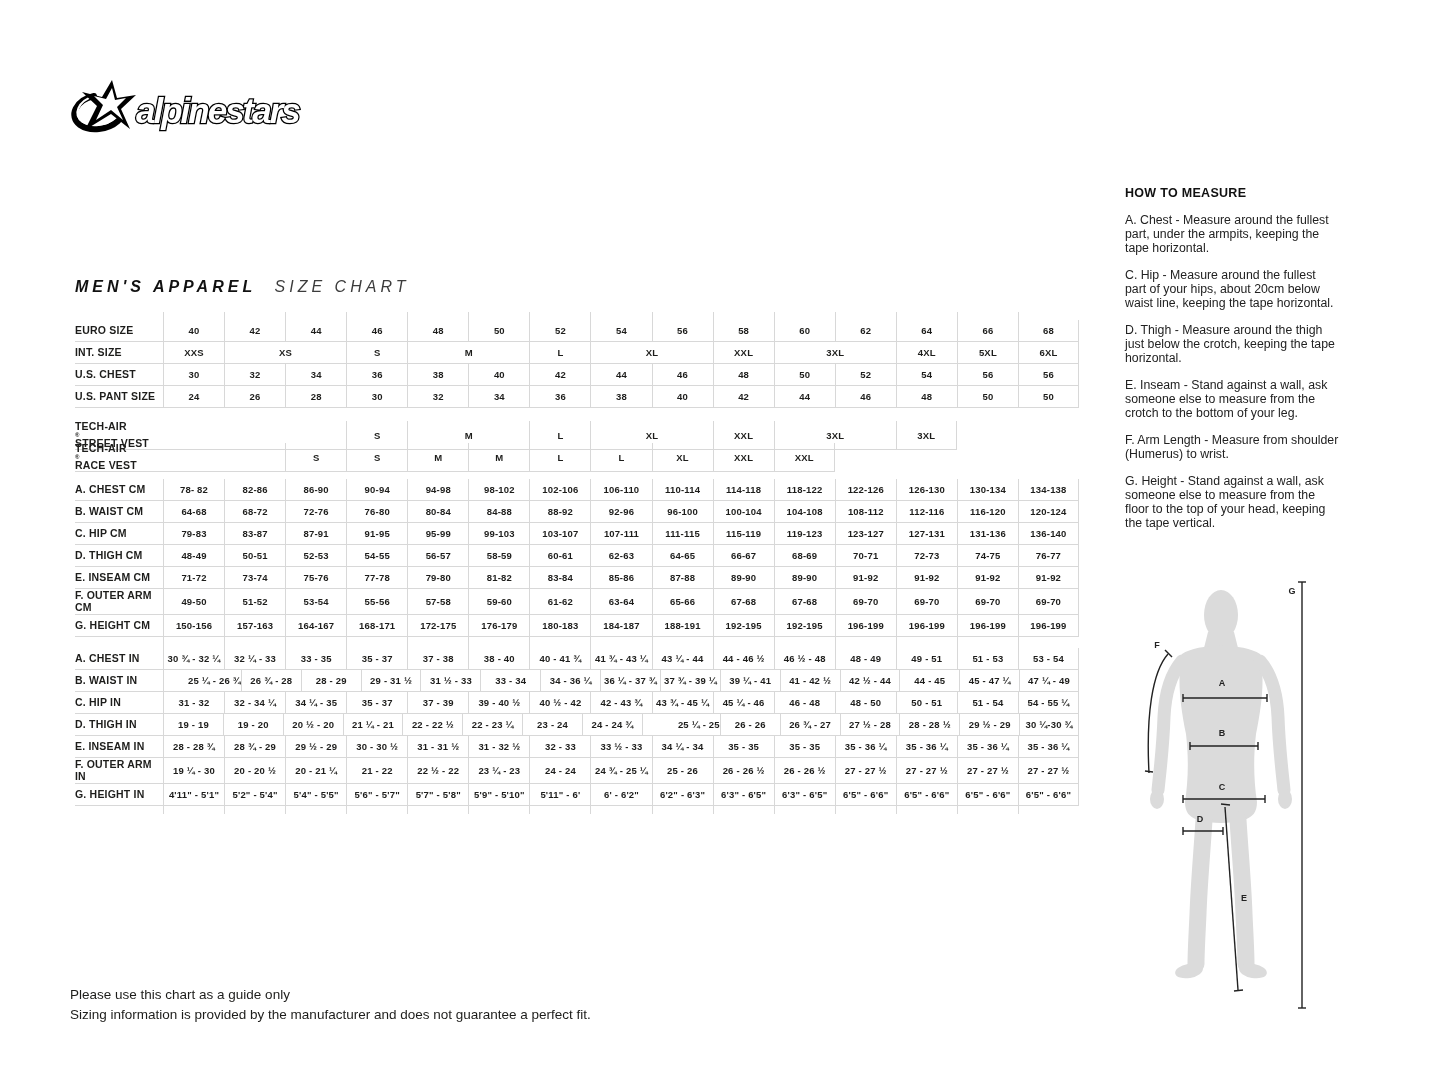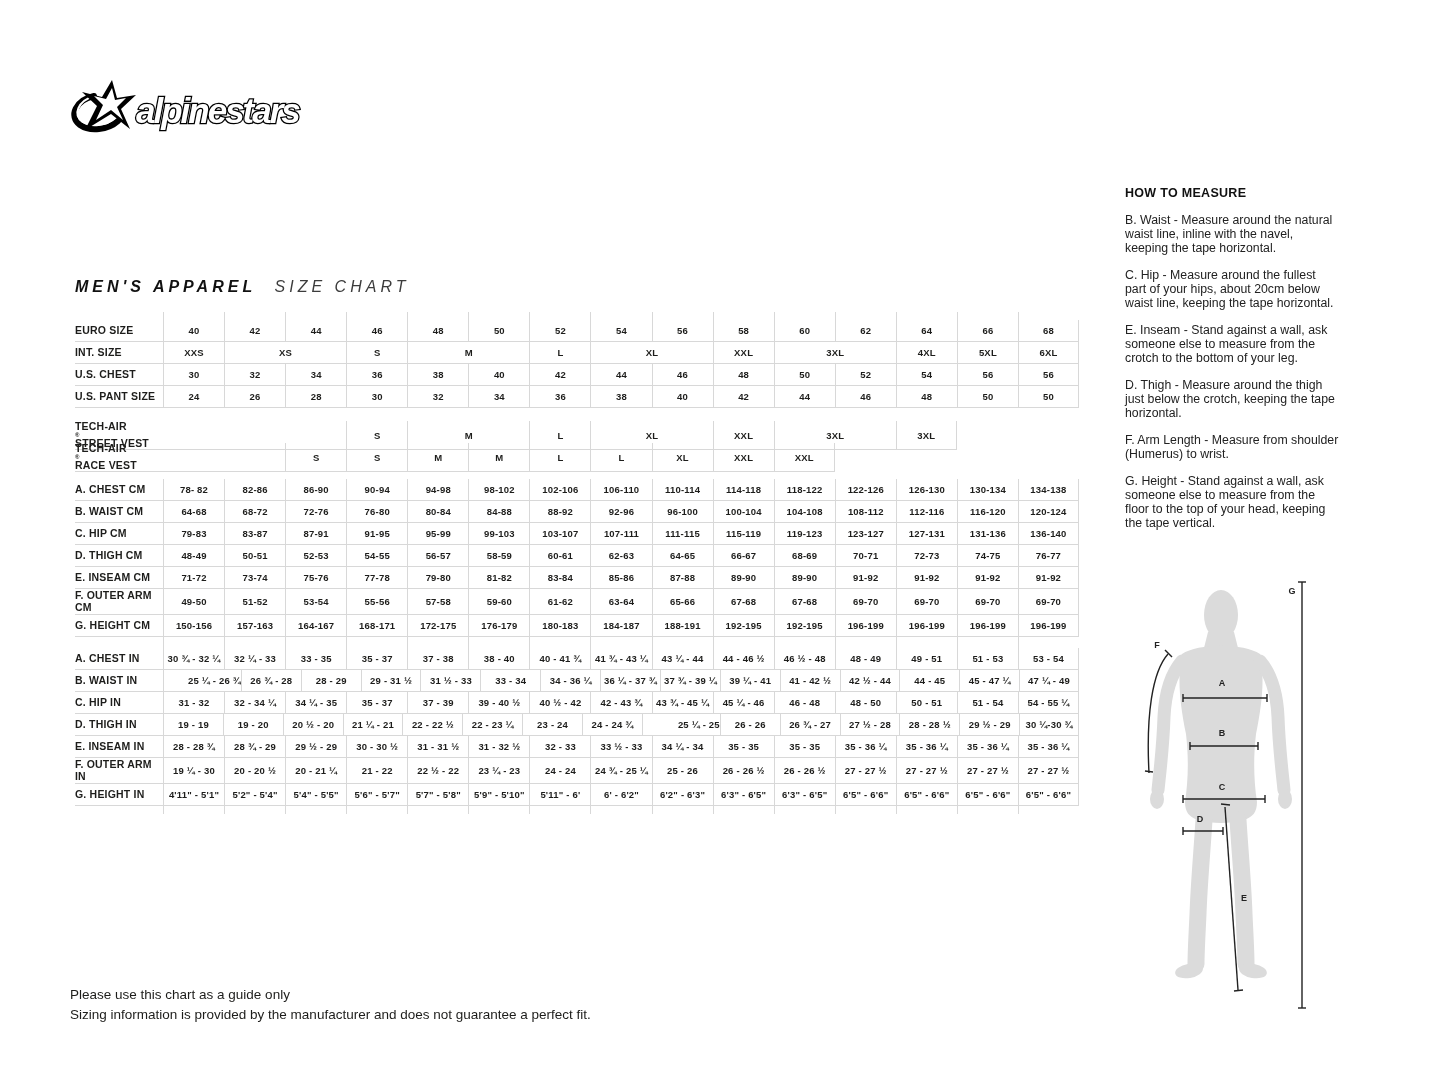--- a/index.html
+++ b/index.html
@@ -510,24 +510,24 @@
       <div class="tickcell"></div>
       <div class="tickcell"></div>
       <div class="tickcell"></div>
       <div class="tickcell"></div>
     </div>
   </div>
 
 <div class="measure-col">
   <h2>HOW TO MEASURE</h2>
   <div id="measure-paras">
-      <p>B. Waist - Measure around the natural waist line, inline with the navel, keeping the tape horizontal.</p>
+      <p>A. Chest - Measure around the fullest part, under the armpits, keeping the tape horizontal.</p>
       <p>C. Hip - Measure around the fullest part of your hips, about 20cm below waist line, keeping the tape horizontal.</p>
+      <p>D. Thigh - Measure around the thigh just below the crotch, keeping the tape horizontal.</p>
       <p>E. Inseam - Stand against a wall, ask someone else to measure from the crotch to the bottom of your leg.</p>
-      <p>D. Thigh - Measure around the thigh just below the crotch, keeping the tape horizontal.</p>
       <p>F. Arm Length - Measure from shoulder (Humerus) to wrist.</p>
       <p>G. Height - Stand against a wall, ask someone else to measure from the floor to the top of your head, keeping the tape vertical.</p>
     </div>
 </div>
 
 <div class="figure">
   <svg viewBox="0 0 210 462" width="210" height="462">
     <g fill="#dbdbdb">
 
       <ellipse cx="83" cy="41" rx="17" ry="25"></ellipse>

